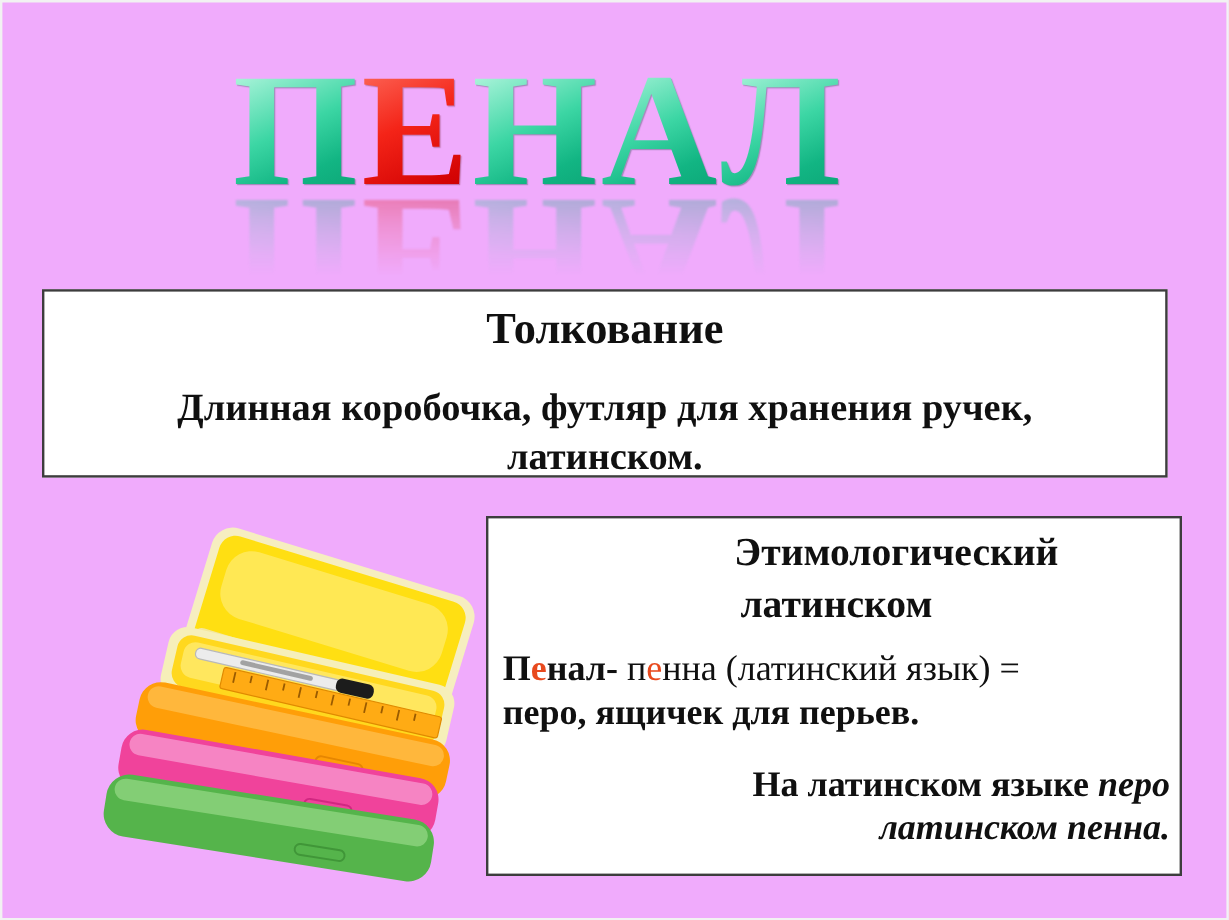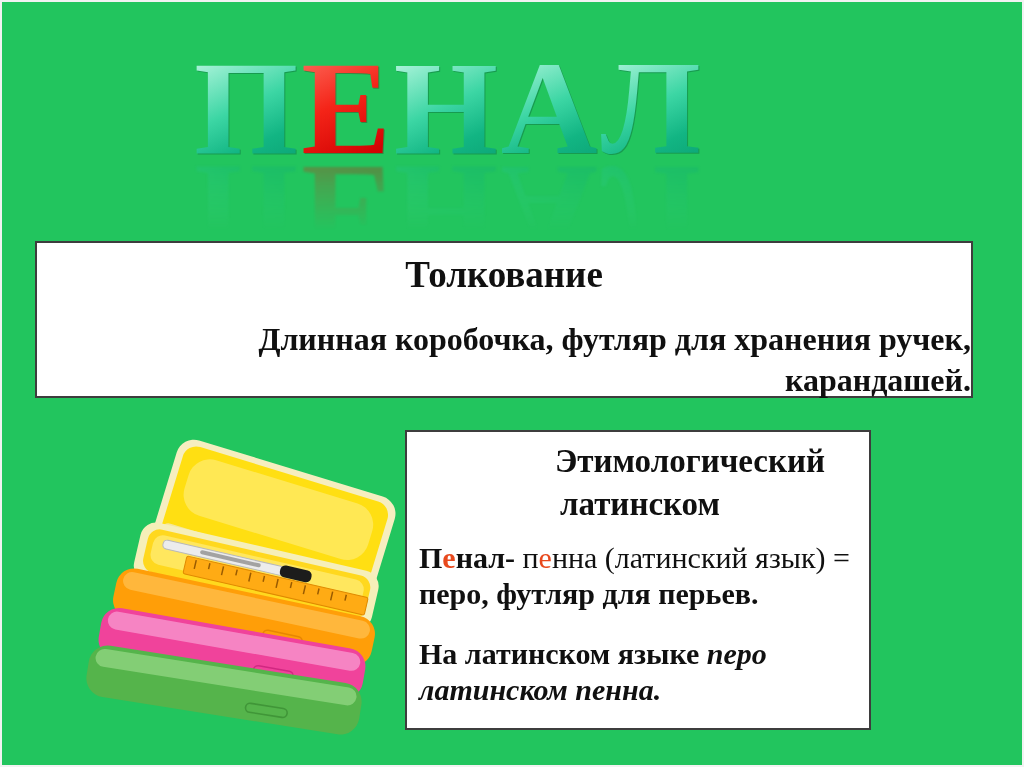--- a/index.html
+++ b/index.html
@@ -1,19 +1,19 @@
 <!DOCTYPE html>
 <html><head>
 <meta charset="utf-8">
 <style>
   html,body{margin:0;padding:0;background:#fff;}
   .slide{
     position:relative;
     width:1024px;height:767px;
-    background:#22c55e;
+    background:#f0abfc;
     overflow:hidden;
     font-family:"Liberation Serif", serif;
     box-shadow:inset 0 0 0 2px #f2f2f2;
   }
 
   
   .title-block{position:absolute;left:194px;top:41px;}
   .title-line{
     font-weight:bold;
     font-size:134px;
@@ -49,49 +49,49 @@
     background:#fff;
     color:#101010;
     box-sizing:border-box;
   }
   .b{font-weight:bold;}
   .i{font-style:italic;}
 
   
   #tolk-box{left:35px;top:241px;width:938px;height:157px;text-align:center;padding-top:10px;}
   #tolk-heading{font-size:37px;font-weight:bold;line-height:1.2;}
-  #tolk-lines{margin-top:22px;font-size:32px;font-weight:bold;line-height:1.27;text-align:right;}
+  #tolk-lines{margin-top:22px;font-size:32px;font-weight:bold;line-height:1.27;}
 
   
-  #etym-box{left:405px;top:430px;width:466px;height:300px;padding:8px 8px 0 12px;}
+  #etym-box{left:405px;top:430px;width:580px;height:300px;padding:8px 8px 0 12px;}
   #etym-heading{font-size:33px;font-weight:bold;line-height:1.3;text-align:center;}
   #etym-heading div:first-child{padding-left:100px;}
   .etym-para{margin-top:14px;font-size:30px;line-height:1.2;}
-  .etym-para + .etym-para{margin-top:24px;}
+  .etym-para + .etym-para{margin-top:24px;text-align:right;}
 
   
   #photo{position:absolute;left:66px;top:434px;width:334px;height:302px;}
 </style>
 </head>
 <body>
 
 <div class="slide">
 
   <div class="title-block">
     <div class="title-line" id="title-main"><span class="t-letter green">П</span><span class="t-letter red">Е</span><span class="t-letter green">Н</span><span class="t-letter green">А</span><span class="t-letter green">Л</span></div>
     <div class="title-reflect">
       <div class="title-line" id="title-reflect-inner"><span class="t-letter green">П</span><span class="t-letter red">Е</span><span class="t-letter green">Н</span><span class="t-letter green">А</span><span class="t-letter green">Л</span></div>
     </div>
   </div>
 
   <div class="frame" id="tolk-box">
     <div id="tolk-heading">Толкование</div>
     <div id="tolk-lines">
         <div><span>Длинная коробочка, футляр для хранения ручек,</span></div>
-        <div><span>карандашей.</span></div>
+        <div><span>латинском.</span></div>
       </div>
   </div>
 
   <svg id="photo" viewBox="0 0 334 302" aria-hidden="true">
 
     <g transform="translate(208,90) rotate(17)">
       <rect x="-114" y="-58" width="228" height="116" rx="18" fill="#f6eec0"></rect>
       <rect x="-107" y="-52" width="214" height="98" rx="14" fill="#ffdf12"></rect>
       <rect x="-96" y="-44" width="192" height="58" rx="22" fill="#ffffff" opacity="0.28"></rect>
       <rect x="-107" y="30" width="214" height="16" rx="8" fill="#f2e9b4" opacity="0.85"></rect>
@@ -132,21 +132,21 @@
   </svg>
 
   <div class="frame" id="etym-box">
     <div id="etym-heading">
         <div><span>Этимологический</span></div>
         <div><span>латинском</span></div>
       </div>
     <div id="etym-paragraphs">
         <div class="etym-para">
           <div><span class="b">П</span><span class="b" style="color: rgb(232, 73, 29);">е</span><span class="b">нал- </span><span>п</span><span style="color: rgb(232, 73, 29);">е</span><span>нна  (латинский язык) =</span></div>
-          <div><span class="b">перо, футляр для перьев.</span></div>
+          <div><span class="b">перо, ящичек для перьев.</span></div>
         </div>
         <div class="etym-para">
           <div><span class="b">На латинском языке  </span><span class="b i">перо</span></div>
           <div><span class="b i">латинском пенна.</span></div>
         </div>
       </div>
   </div>
 
 </div>
 

